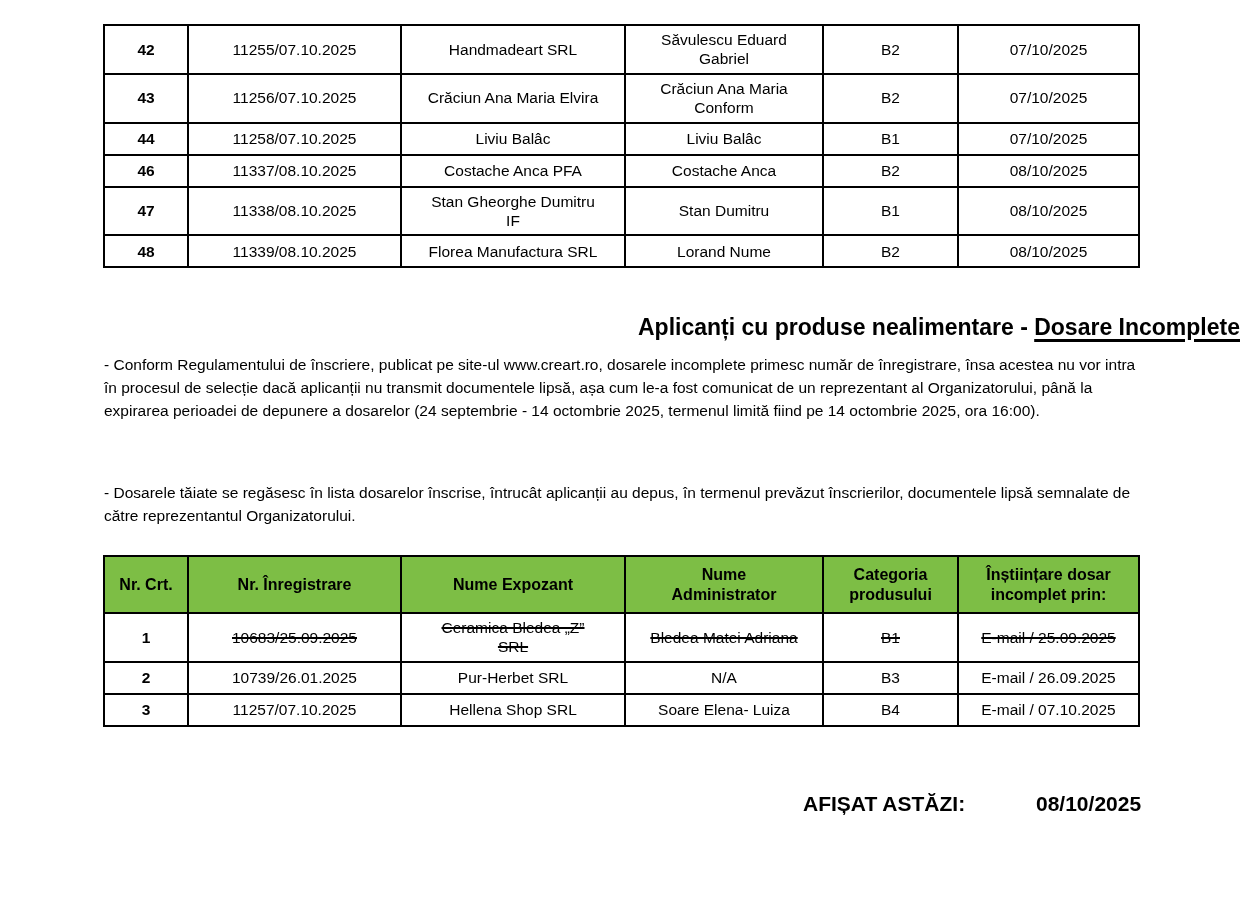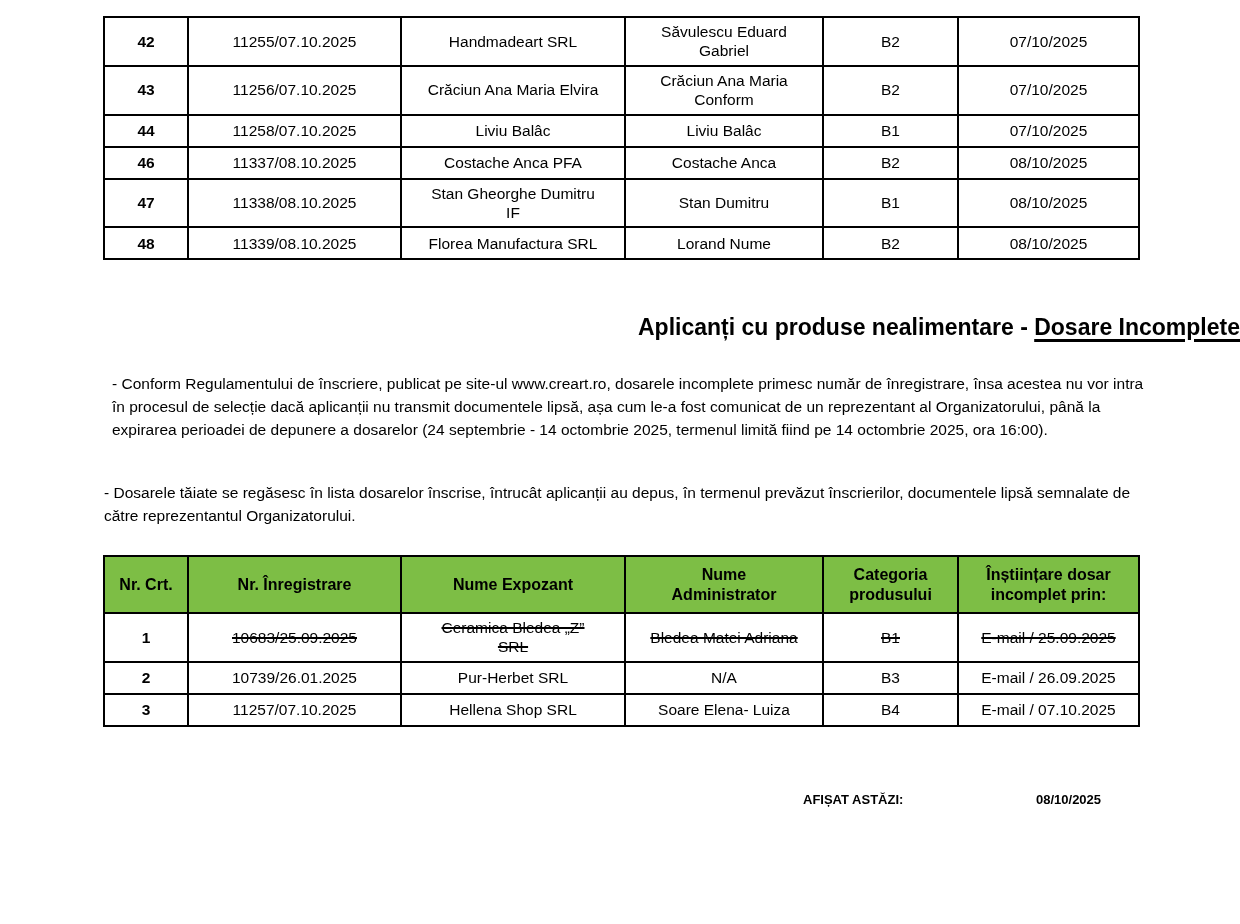--- a/index.html
+++ b/index.html
@@ -24,21 +24,21 @@
     text-align: center;
     vertical-align: middle;
     font-size: 15.5px;
     line-height: 1.25;
     padding: 4px 6px;
     white-space: pre-line;
     overflow: hidden;
   }
   .tbl td { height: 22px; }
   .tbl .nr { font-weight: bold; }
-  .tbl-registered { top: 16px; }
+  .tbl-registered { top: 24px; }
   .tbl-incomplete { top: 555px; }
   .tbl-incomplete th {
     background: var(--table_header_green, #7DBE45);
     font-weight: bold;
     font-size: 16px;
     padding: 6px 4px;
     height: 43px;
   }
   .struck {
     text-decoration: line-through;
@@ -59,26 +59,26 @@
     text-underline-offset: 4px;
   }
   .para {
     position: absolute;
     left: 104px;
     width: 1035px;
     margin: 0;
     font-size: 15.5px;
     line-height: 23px;
   }
-  .para1 { top: 372px; margin-left: 8px; }
+  .para1 { top: 353px; }
   .para2 { top: 481px; }
   .footer-label, .footer-date {
     position: absolute;
     top: 792px;
-    font-size: 13px;
+    font-size: 21px;
     font-weight: bold;
   }
   .footer-label { left: 803px; }
   .footer-date { left: 1036px; }
 </style>
 </head>
 <body>
 
 <table class="tbl tbl-registered">
   <colgroup>

